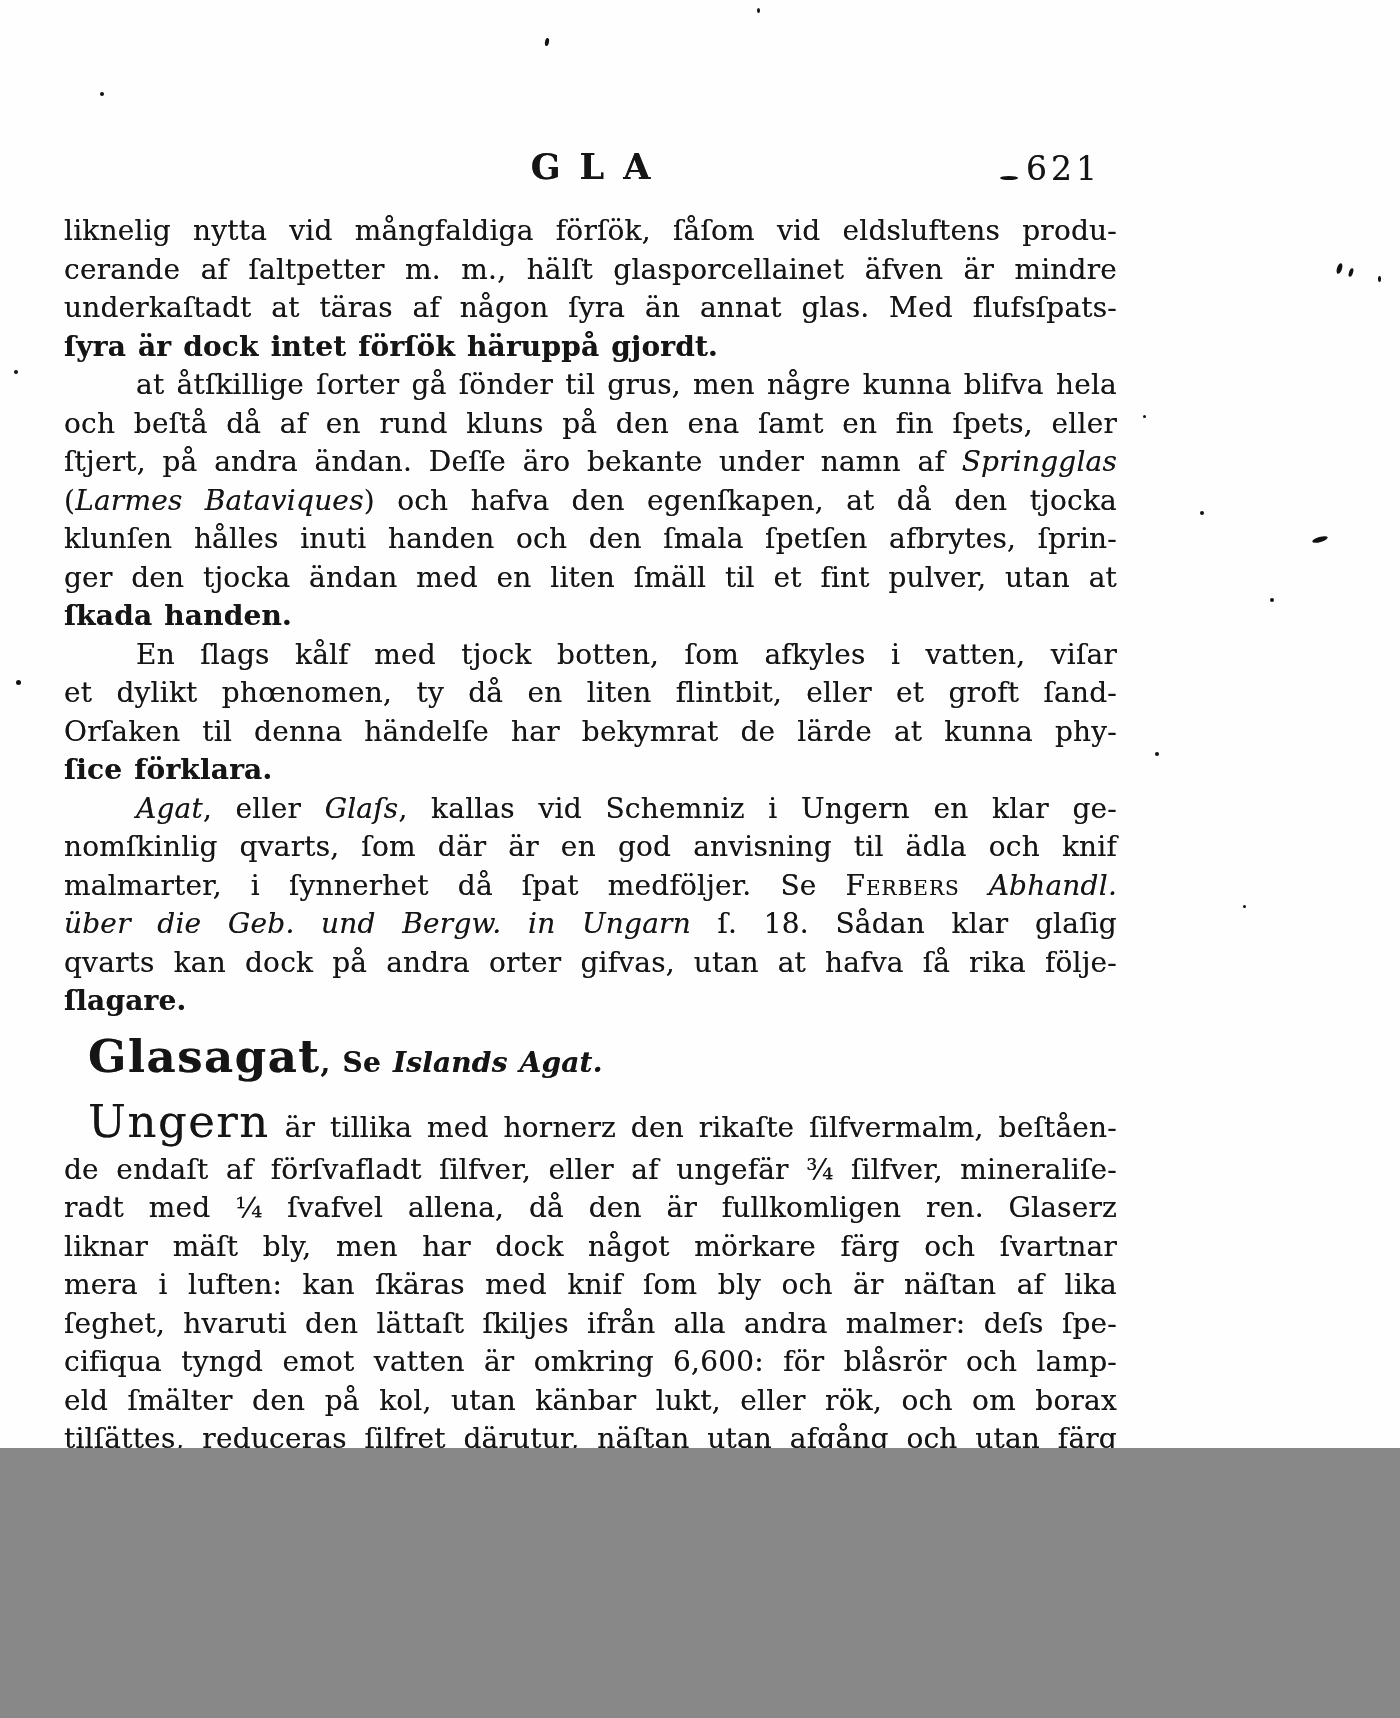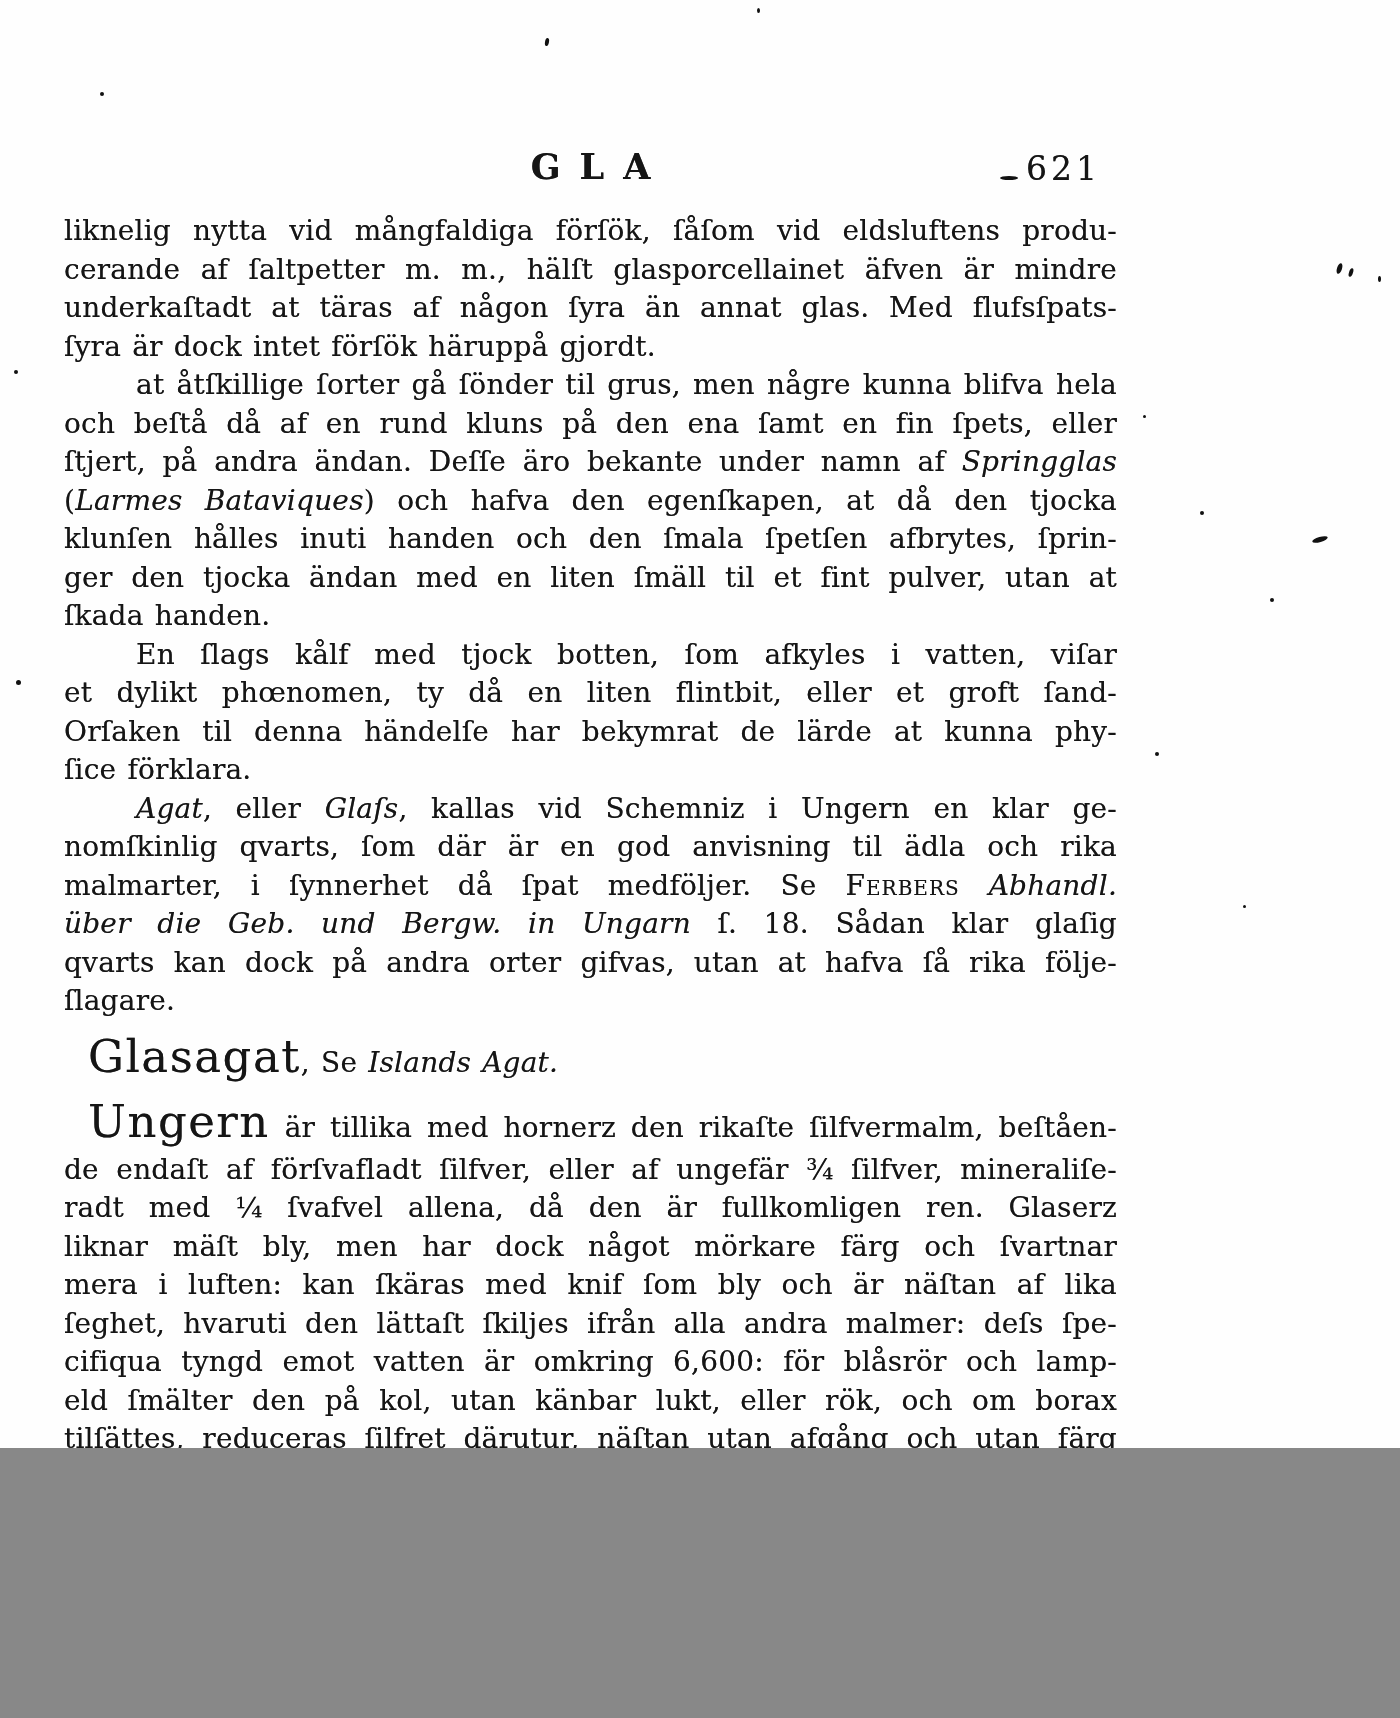--- a/index.html
+++ b/index.html
@@ -19,21 +19,21 @@
     position:absolute; right:16px; top:3px; font-size:33px; letter-spacing:4px;
     text-shadow:0 0 0.6px rgba(0,0,0,.6);
   }
   
   .text-block { position:absolute; top:212px; left:64px; width:1053px; }
   .line {
     font-size:28px; line-height:38.5px; letter-spacing:0.2px; word-spacing:2px;
     text-align:justify; text-align-last:justify;
     text-shadow:0 0 0.6px rgba(0,0,0,.55);
   }
-  .line.last { text-align-last:left; }
+  .line.last { text-align-last:left;font-weight:bold; }
   .para.body > .line:first-child { text-indent:72px; }
   .para.opening > .line:first-child { text-indent:0; }
   .para.entry { margin-top:13px; }
   .para.entry > .line:first-child { text-indent:24px; line-height:46px; }
   .s-r { font-style:normal; }
   .s-i { font-style:italic; }
   .s-sc { font-variant:small-caps; letter-spacing:1px; }
   .s-hw { font-size:45px; letter-spacing:1.5px; }
   
   .signature-mark {
@@ -75,21 +75,21 @@
         <div class="line last"><span class="s-r">ſkada handen.</span></div>
       </div>
       <div class="para body">
         <div class="line"><span class="s-r">En ſlags kålf med tjock botten, ſom afkyles i vatten, viſar</span></div>
         <div class="line"><span class="s-r">et dylikt phœnomen, ty då en liten flintbit, eller et groft ſand-</span></div>
         <div class="line"><span class="s-r">Orſaken til denna händelſe har bekymrat de lärde at kunna phy-</span></div>
         <div class="line last"><span class="s-r">ſice förklara.</span></div>
       </div>
       <div class="para body">
         <div class="line"><span class="s-i">Agat</span><span class="s-r">, eller </span><span class="s-i">Glaſs</span><span class="s-r">, kallas vid Schemniz i Ungern en klar ge-</span></div>
-        <div class="line"><span class="s-r">nomſkinlig qvarts, ſom där är en god anvisning til ädla och rika</span></div>
+        <div class="line"><span class="s-r">nomſkinlig qvarts, ſom där är en god anvisning til ädla och knif</span></div>
         <div class="line"><span class="s-r">malmarter, i ſynnerhet då ſpat medföljer.  Se </span><span class="s-sc">Ferbers</span><span class="s-r"> </span><span class="s-i">Abhandl.</span></div>
         <div class="line"><span class="s-i">über die Geb. und Bergw. in Ungarn</span><span class="s-r"> ſ. 18.  Sådan klar glaſig</span></div>
         <div class="line"><span class="s-r">qvarts kan dock på andra orter gifvas, utan at hafva ſå rika följe-</span></div>
         <div class="line last"><span class="s-r">ſlagare.</span></div>
       </div>
       <div class="para entry">
         <div class="line last"><span class="s-hw">Glasagat</span><span class="s-r">, Se </span><span class="s-i">Islands Agat.</span></div>
       </div>
       <div class="para entry">
         <div class="line"><span class="s-hw">Ungern</span><span class="s-r"> är tillika med hornerz den rikaſte ſilfvermalm, beſtåen-</span></div>

